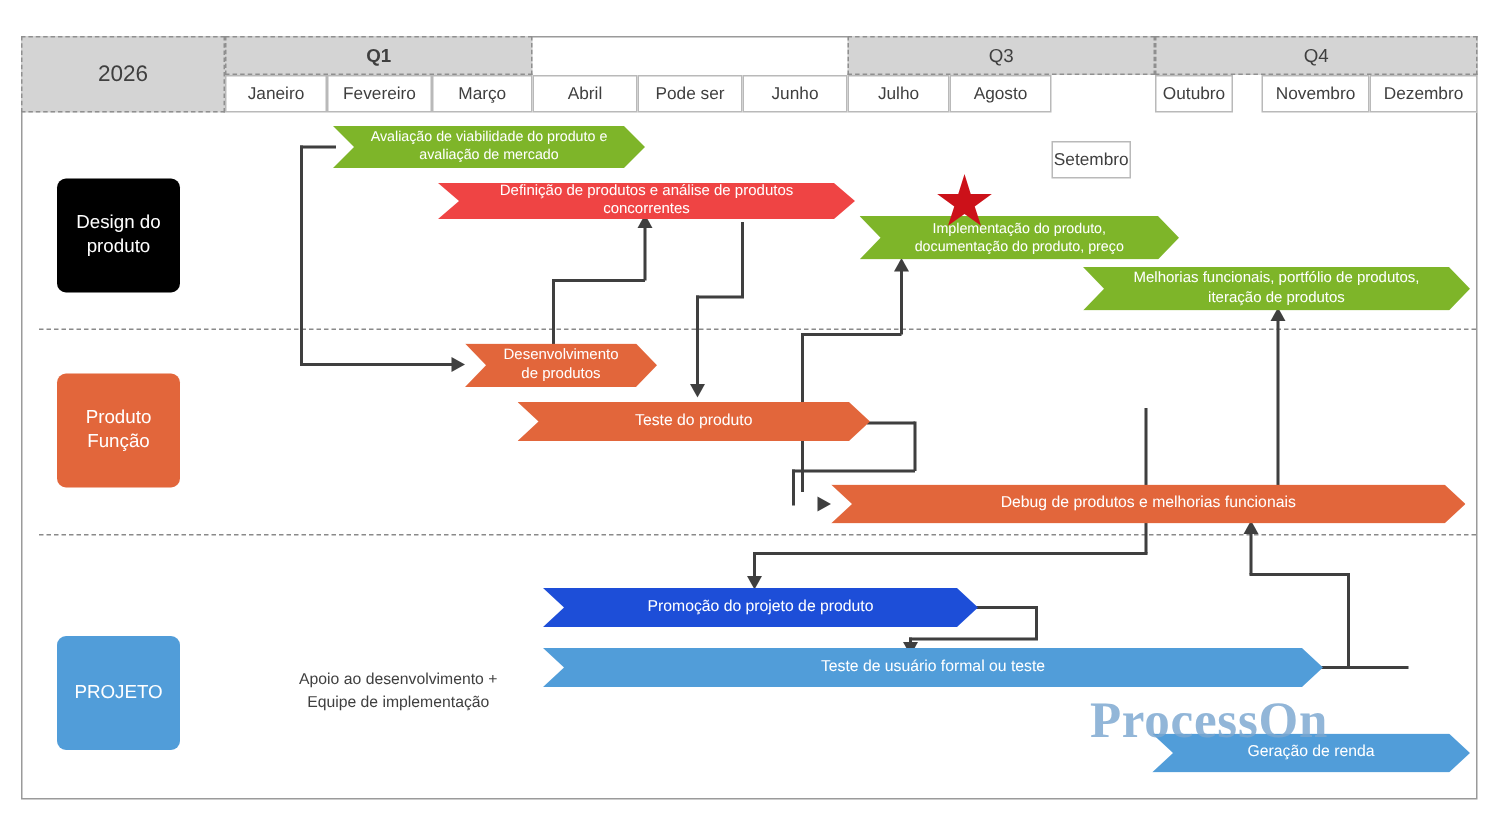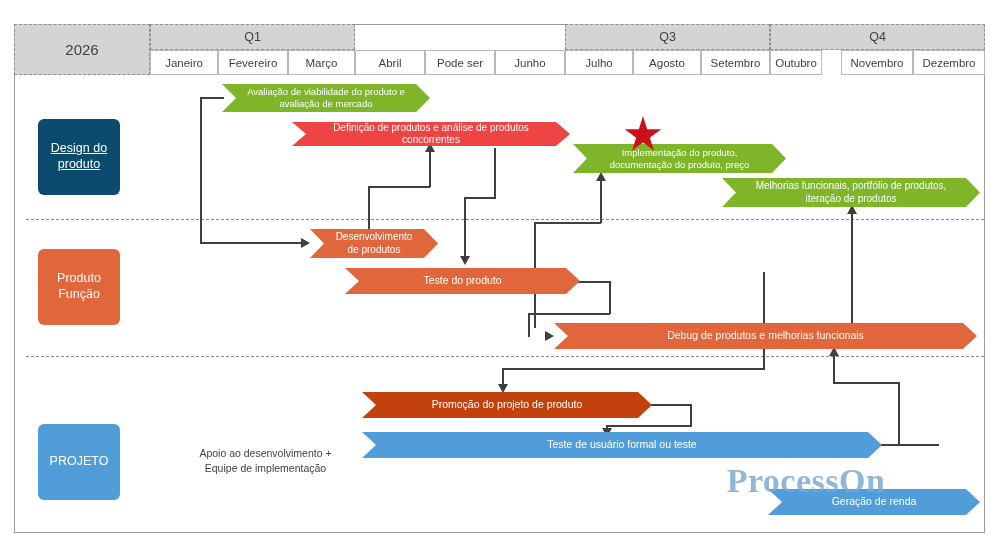--- a/index.html
+++ b/index.html
@@ -73,45 +73,45 @@
 </head>
 <body>
 
 <div id="root">
 
   <div class="frame"></div>
 
   <div class="hdr">
     <div class="yearcell">2026</div>
     <div class="qrow" id="qrow">
-        <div class="qcell" style="left: 0px; width: 205px;">Q1</div>
+        <div class="qcell" style="left: 0px; width: 205px; font-weight: bold;">Q1</div>
         <div class="qcell" style="left: 415px; width: 205px;">Q3</div>
         <div class="qcell" style="left: 620px; width: 215px;">Q4</div>
       </div>
     <div class="mrow" id="mrow">
         <div class="mcell" style="left: 0px; width: 68px;">Janeiro</div>
         <div class="mcell" style="left: 68px; width: 70px;">Fevereiro</div>
         <div class="mcell" style="left: 138px; width: 67px;">Março</div>
         <div class="mcell" style="left: 205px; width: 70px;">Abril</div>
         <div class="mcell" style="left: 275px; width: 70px;">Pode ser</div>
         <div class="mcell" style="left: 345px; width: 70px;">Junho</div>
         <div class="mcell" style="left: 415px; width: 68px;">Julho</div>
         <div class="mcell" style="left: 483px; width: 68px;">Agosto</div>
-        <div class="mcell" style="left: 551px; width: 69px;">Setembro</div>
+        <div class="mcell" style="left: 551px; width: 53px; margin-top: 44px;">Setembro</div>
         <div class="mcell" style="left: 620px; width: 52px;">Outubro</div>
         <div class="mcell" style="left: 691px; width: 72px;">Novembro</div>
         <div class="mcell" style="left: 763px; width: 72px;">Dezembro</div>
       </div>
   </div>
 
   <div class="divider" style="top:219px"></div>
   <div class="divider" style="top:356px"></div>
 
   <div id="lanes">
-      <div class="catbox" style="left: 38px; top: 119px; background: #0c4a6e; text-decoration: underline;">Design do<br>produto</div>
+      <div class="catbox" style="left: 38px; top: 119px; background: #000000;">Design do<br>produto</div>
       <div class="catbox" style="left: 38px; top: 249px; background: rgb(226, 102, 59);">Produto<br>Função</div>
       <div class="catbox" style="left: 38px; top: 424px; background: rgb(81, 157, 217);">PROJETO</div>
     </div>
 
   <div class="note" style="left:158px;top:446px;width:215px">Apoio ao desenvolvimento +<br>Equipe de implementação</div>
 
   <div>
 
     <div class="conn h" style="left:200px;top:97px;width:24px"></div>
     <div class="conn v" style="left:200px;top:97px;height:146px"></div>
@@ -161,21 +161,21 @@
   </div>
 
   <div id="bars">
       <div class="bar" style="left: 222px; top: 84px; width: 208px; height: 28px; background: rgb(126, 181, 41); font-size: 9.5px;">Avaliação de viabilidade do produto e avaliação de mercado</div>
       <div class="bar" style="left: 292px; top: 122px; width: 278px; height: 24px; background: #ef4444; font-size: 10px;">Definição de produtos e análise de produtos concorrentes</div>
       <div class="bar" style="left: 573px; top: 144px; width: 213px; height: 29px; background: rgb(126, 181, 41); font-size: 9.5px;">Implementação do produto, documentação do produto, preço</div>
       <div class="bar" style="left: 722px; top: 178px; width: 258px; height: 29px; background: rgb(126, 181, 41); font-size: 10px;">Melhorias funcionais, portfólio de produtos, iteração de produtos</div>
       <div class="bar" style="left: 310px; top: 229px; width: 128px; height: 29px; background: rgb(226, 102, 59); font-size: 10px;">Desenvolvimento de produtos</div>
       <div class="bar" style="left: 345px; top: 268px; width: 235px; height: 26px; background: rgb(226, 102, 59); font-size: 10.5px;">Teste do produto</div>
       <div class="bar" style="left: 554px; top: 323px; width: 423px; height: 26px; background: rgb(226, 102, 59); font-size: 10.5px;">Debug de produtos e melhorias funcionais</div>
-      <div class="bar" style="left: 362px; top: 392px; width: 290px; height: 26px; background: #c2410c; font-size: 10.5px;">Promoção do projeto de produto</div>
+      <div class="bar" style="left: 362px; top: 392px; width: 290px; height: 26px; background: #1d4ed8; font-size: 10.5px;">Promoção do projeto de produto</div>
       <div class="bar" style="left: 362px; top: 432px; width: 520px; height: 26px; background: rgb(81, 157, 217); font-size: 10.5px;">Teste de usuário formal ou teste</div>
       <div class="bar" style="left: 768px; top: 489px; width: 212px; height: 26px; background: rgb(81, 157, 217); font-size: 10.5px;">Geração de renda</div>
     </div>
 
   <div class="star" id="star" style="left: 624px; top: 116px; width: 38px; height: 38px; background: rgb(204, 17, 25);"></div>
 
   <div class="wm" id="wm" style="left: 806px; top: 481px; transform: translate(-50%, -50%); color: rgb(123, 167, 208);">ProcessOn</div>
 </div>
 
 </body></html>

